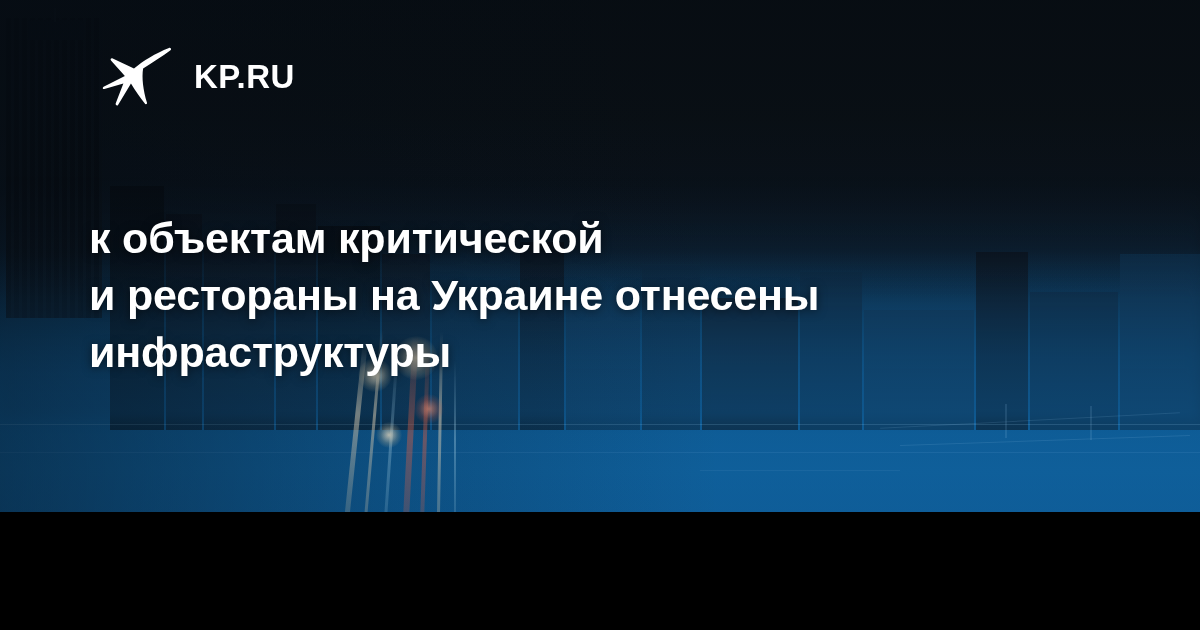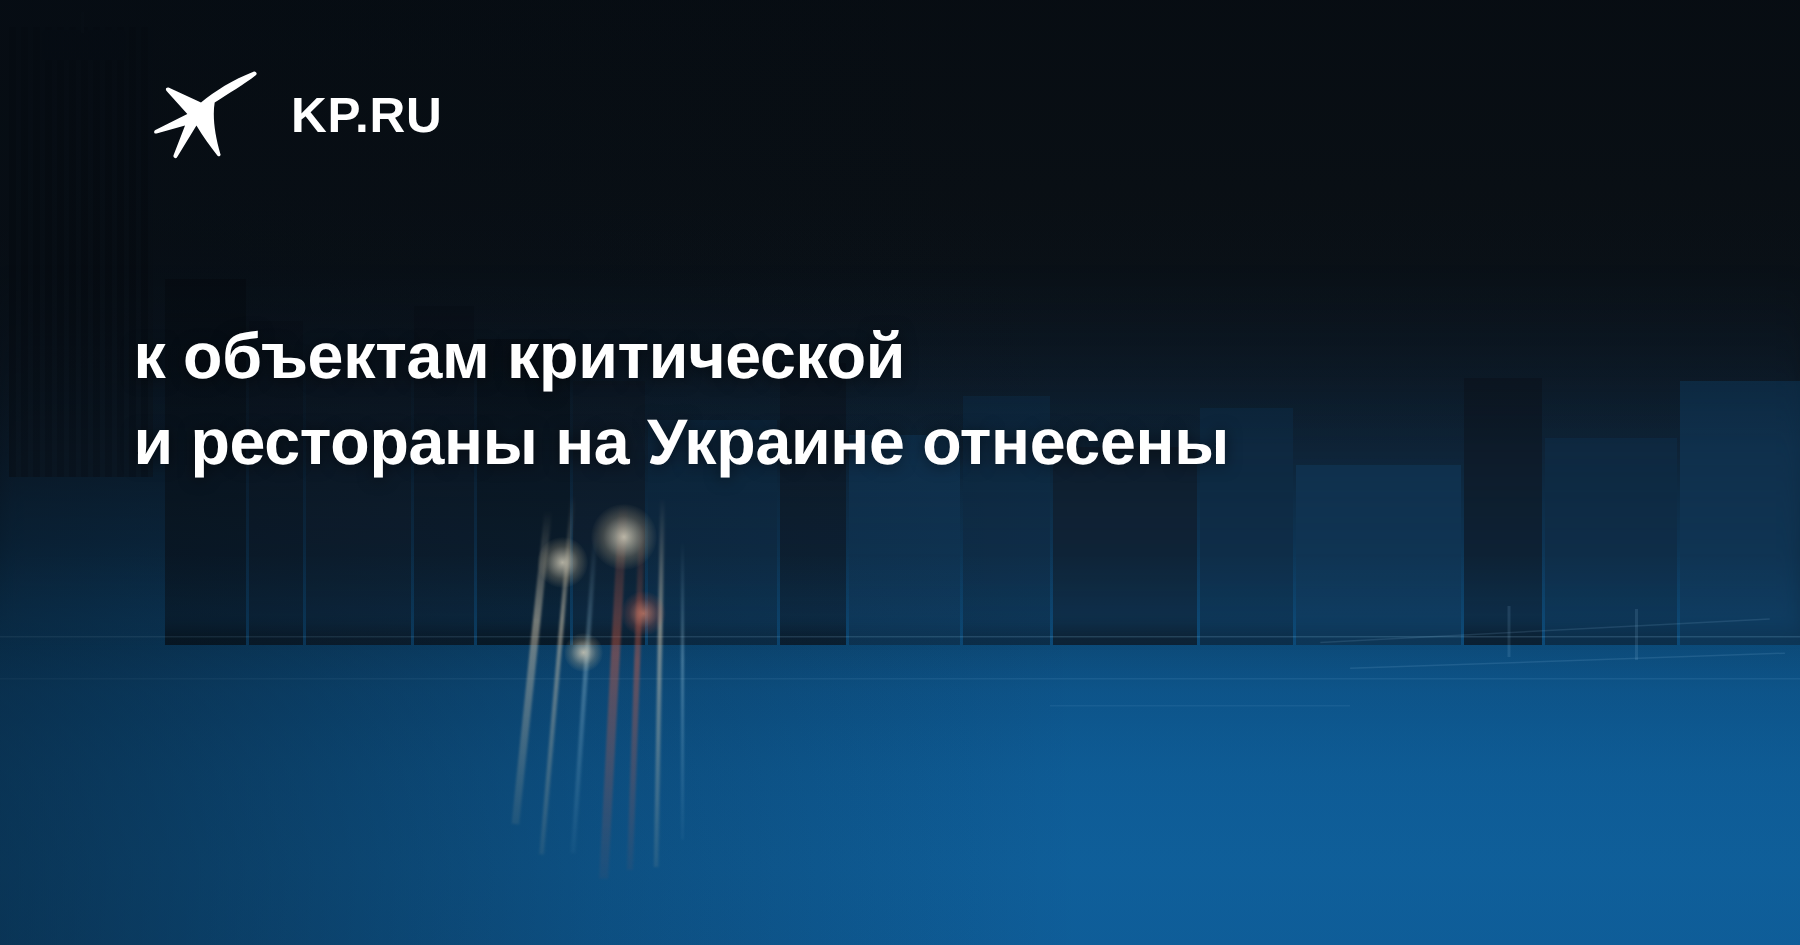--- a/index.html
+++ b/index.html
@@ -6,21 +6,21 @@
   html, body {
     margin: 0;
     padding: 0;
     background: #000;
   }
   * { box-sizing: border-box; }
 
   .card {
     position: relative;
     width: 1200px;
-    height: 630px;
+    height: 512px;
     overflow: hidden;
     font-family: "Liberation Sans", "DejaVu Sans", sans-serif;
     background: #0b1116;
     user-select: none;
   }
 
   
   .bg { position: absolute; inset: 0; overflow: hidden; }
 
   
@@ -260,17 +260,18 @@
         <svg class="logo-bird" viewBox="0 0 100 100" aria-hidden="true">
           <path fill="#ffffff" d="M96 13 C78 20 62 30 50 40 L22 27 C20 26 18 28 20 30 L38 50 L10 64 C8 65 9 68 11 67 L36 60 L26 86 C25 88 28 90 29 88 L46 60 C52 70 58 78 64 86 C65 88 68 87 67 85 C62 68 60 52 62 40 C74 32 88 24 98 16 C100 15 98 12 96 13 Z"></path>
         </svg>
       </span>
       <span class="brand-name">KP.RU</span>
     </div>
 
     <h1 class="headline">
       <span class="ln">к объектам критической</span>
       <span class="ln">и рестораны на Украине отнесены</span>
+      <span class="ln">инфраструктуры</span>
     </h1>
 
 
   </div>
 </div>
 
 </body></html>

